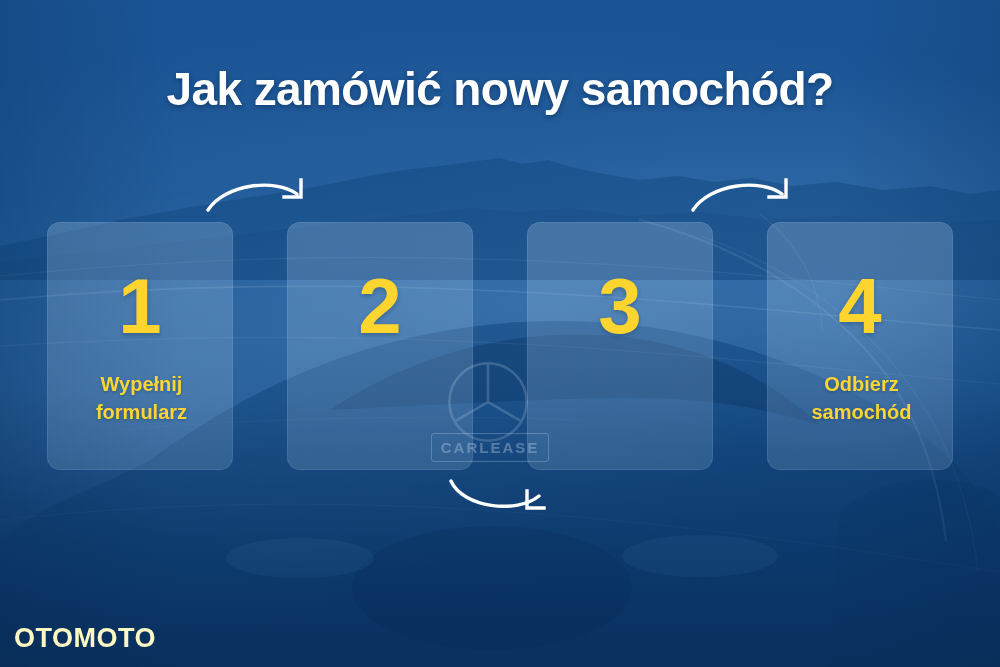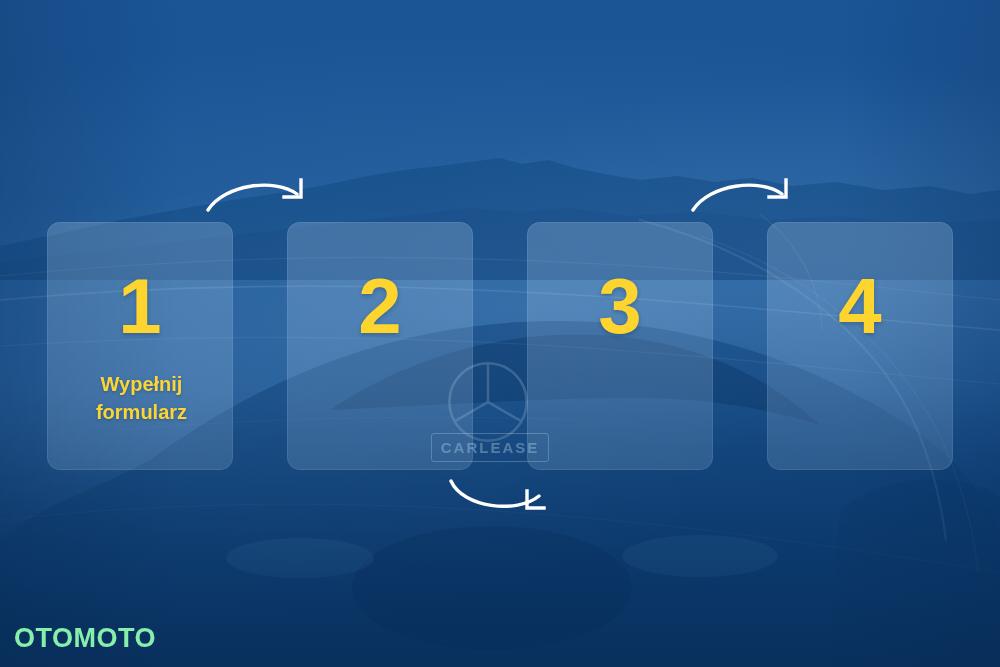--- a/index.html
+++ b/index.html
@@ -176,21 +176,21 @@
   .arrow svg { display: block; width: 100%; height: 100%; overflow: visible; }
   .arrow-1 { left: 205px;  top: 178px; width: 106px; height: 36px; }
   .arrow-2 { left: 447px;  top: 478px; width: 106px; height: 36px; }
   .arrow-3 { left: 690px;  top: 178px; width: 106px; height: 36px; }
 
   
   .logo {
     position: absolute;
     left: 14px;
     bottom: 15px;
-    color: #86efac;
+    color: #fef9c3;
     font-size: 27px;
     font-weight: 700;
     letter-spacing: 0.5px;
     line-height: 1;
     display: flex;
     align-items: flex-end;
   }
 </style>
 </head>
 <body>
@@ -258,20 +258,21 @@
   </div>
 
   <div class="plate">
     <span>CARLEASE</span>
   </div>
 
   <div class="bg-vignette"></div>
 
   <div class="content">
 
+    <div class="title">Jak zamówić nowy samochód?</div>
 
     <div class="arrow arrow-1">
       <svg viewBox="0 0 106 36">
         <path d="M3,32 C20,6 70,0 92,16" fill="none" stroke="#ffffff" stroke-width="3.4" stroke-linecap="round"></path>
         <path d="M96,2 L96,19 L79,19" fill="none" stroke="#ffffff" stroke-width="3.4" stroke-linecap="square" stroke-linejoin="miter"></path>
       </svg>
     </div>
 
     <div class="arrow arrow-2">
       <svg viewBox="0 0 106 36">
@@ -297,20 +298,21 @@
       <div class="card">
         <div class="card-num">2</div>
       </div>
 
       <div class="card">
         <div class="card-num">3</div>
       </div>
 
       <div class="card">
         <div class="card-num">4</div>
+        <div class="card-label">Odbierz samochód</div>
       </div>
 
     </div>
 
     <div class="logo">
       <span>OTOMOTO</span>
     </div>
 
   </div>
 </div>

